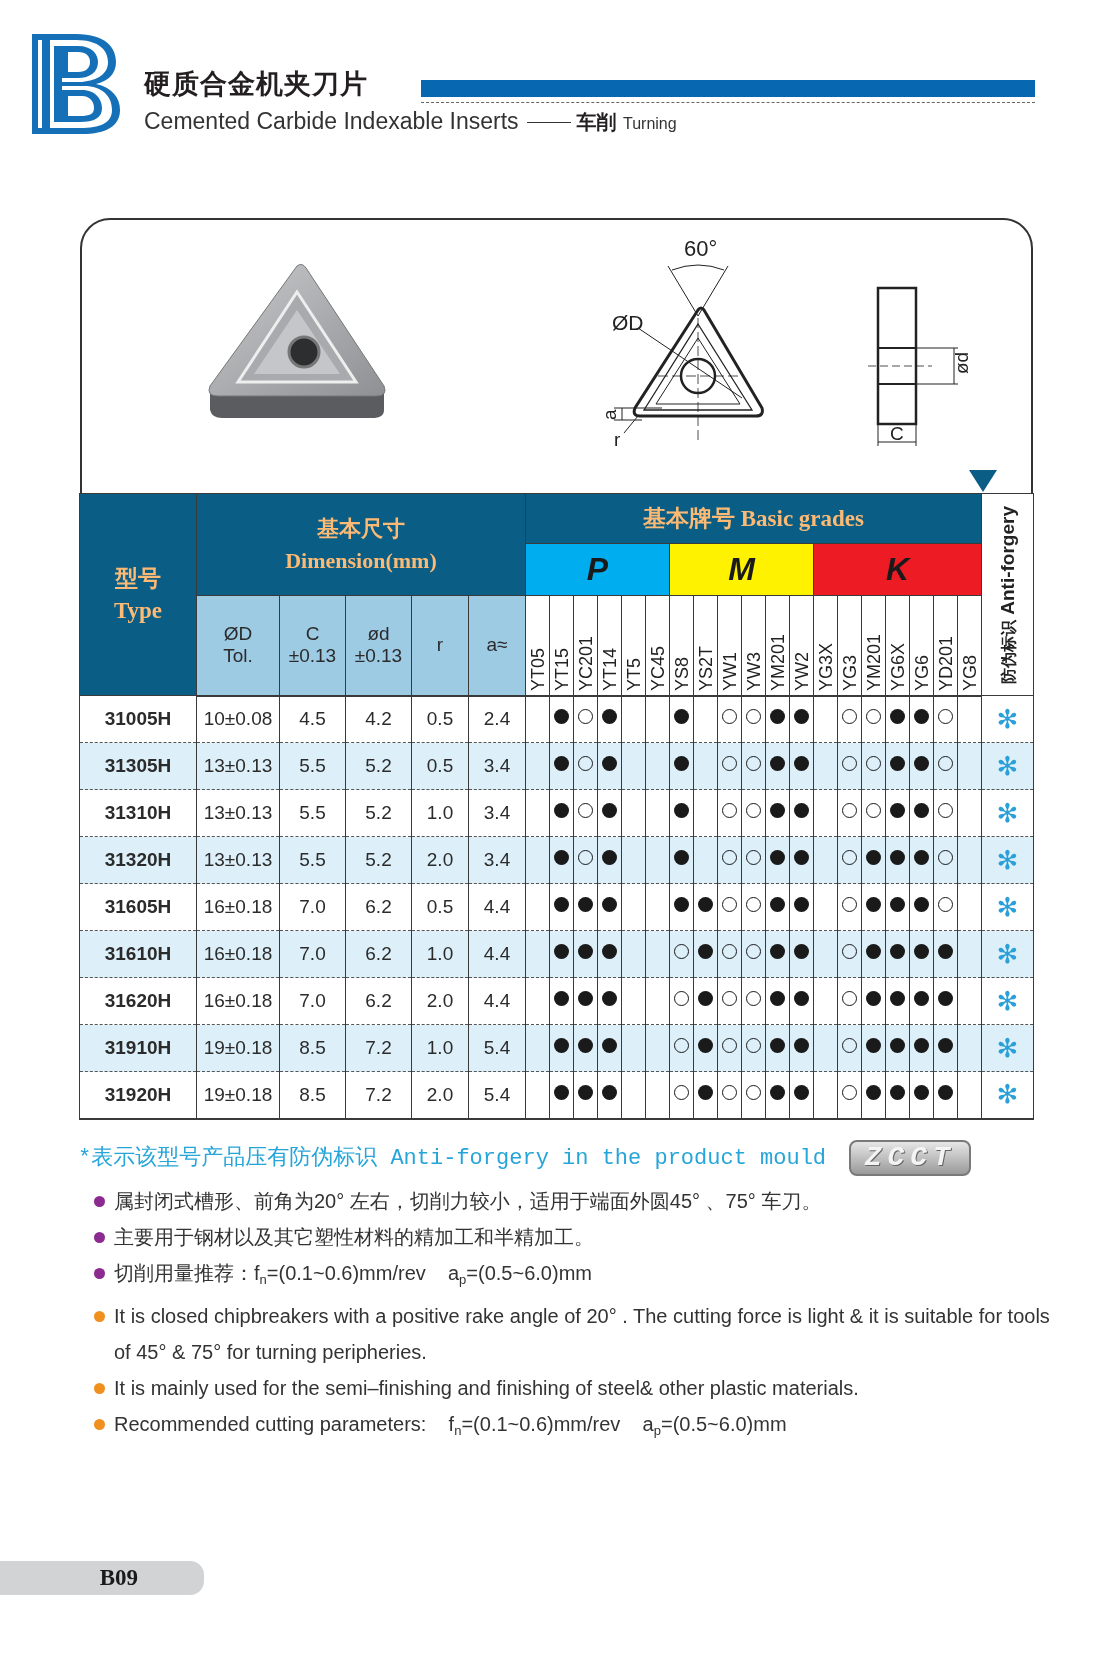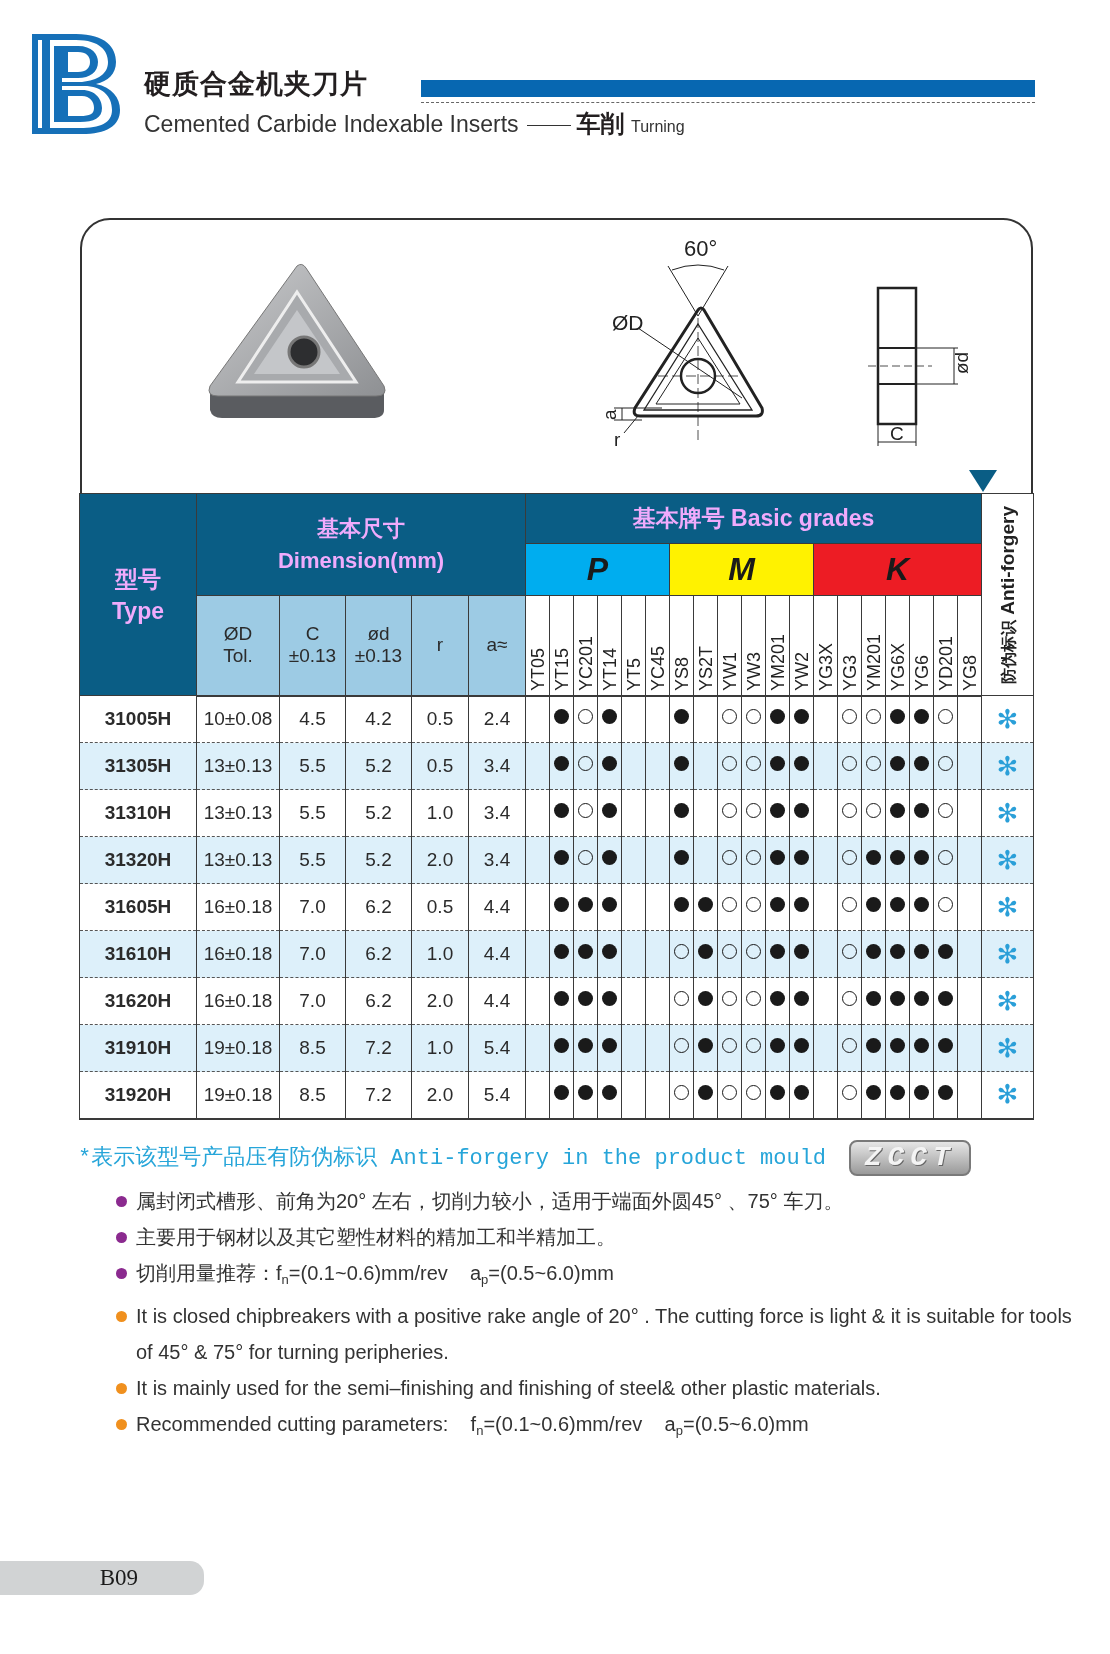--- a/index.html
+++ b/index.html
@@ -6,33 +6,33 @@
   body { width: 1110px; height: 1654px; background: #fff; position: relative; overflow: hidden;
          font-family: "Liberation Sans", "DejaVu Sans", sans-serif; color: #231f20; }
 
   
   .logo-b { position: absolute; left: 26px; top: 26px; width: 96px; height: 112px; }
   .title-cn { position: absolute; left: 144px; top: 66px; font-size: 27px; font-weight: bold; letter-spacing: 1px; color: #231f20; }
   .title-bar { position: absolute; left: 421px; top: 80px; width: 614px; height: 17px; background: #0767b1; }
   .title-dash { position: absolute; left: 421px; top: 102px; width: 614px; border-top: 1px dashed #666; }
   .title-en { position: absolute; left: 144px; top: 108px; font-size: 23px; color: #333; font-family: "Liberation Sans Narrow", "Liberation Sans", sans-serif; }
   .title-en .dash { display: inline-block; width: 44px; height: 1px; background: #333; vertical-align: middle; margin: 0 6px 0 8px; }
-  .title-en .turning-cn { font-size: 24px; font-weight: bold; color: #231f20; }
+  .title-en .turning-cn { font-size: 20px; font-weight: bold; color: #231f20; }
   .title-en .turning-en { font-size: 16px; }
 
   
   .drawing-frame { position: absolute; left: 80px; top: 218px; width: 953px; height: 324px;
                    border: 2px solid #333; border-radius: 30px; background: #fff; }
   .frame-marker { position: absolute; left: 969px; top: 470px; width: 0; height: 0;
                   border-left: 14px solid transparent; border-right: 14px solid transparent; border-top: 22px solid #0a5d85; }
 
   
   .grade-table { position: absolute; left: 79px; top: 493px; border-collapse: collapse; table-layout: fixed; }
   .grade-table td, .grade-table th { border: 1px solid #3a3a3a; text-align: center; vertical-align: middle; padding: 0; }
-  .hdr-dark { background: #0a5d85; color: #f0abfc; font-weight: bold; }
+  .hdr-dark { background: #0a5d85; color: #fdba74; font-weight: bold; font-family: Liberation Serif, serif; }
   .hdr-light { background: #9dcbe4; color: #2b2b2b; font-size: 19px; line-height: 22px; font-weight: normal; }
   .type-head { font-size: 23px; line-height: 32px; margin-top: 26px; }
   .dim-head { font-size: 22px; line-height: 32px; }
   .grades-title { font-size: 23px; height: 50px; }
   .cls-p { background: #00adef; }
   .cls-m { background: #fff200; }
   .cls-k { background: #ed1c24; }
   .cls-cell { height: 52px; font-size: 32px; font-weight: bold; font-style: italic; color: #1a1a1a; font-family: "Liberation Sans", sans-serif; }
   .grade-name-cell { background: #fff; height: 100px; position: relative; }
   .grade-name { position: absolute; left: 50%; bottom: 4px; transform-origin: left bottom; transform: rotate(-90deg) translateY(50%); white-space: nowrap; font-size: 18px; color: #222; }
@@ -49,30 +49,30 @@
   .star { color: #2a9fd8; font-size: 26px; font-weight: bold; }
   .grade-table tr:last-child td { border-bottom: 2px solid #3a3a3a; }
 
   
   .footnote { position: absolute; left: 78px; top: 1140px; font-size: 22px; color: #26a5d9; font-family: Liberation Mono, monospace; }
   .zcct-badge { display: inline-block; vertical-align: middle; margin-left: 10px; width: 122px; height: 36px; border-radius: 8px;
                 background: linear-gradient(#e6e6e6, #9a9a9a); border: 2px solid #7a7a7a; color: #f4f4f4; font-weight: bold; font-style: italic;
                 font-size: 28px; letter-spacing: 6px; text-align: center; line-height: 32px; text-shadow: 1px 1px 0 #666; }
 
   
-  .bullets { position: absolute; left: 114px; top: 1183px; width: 960px; }
+  .bullets { position: absolute; left: 92px; top: 1183px; width: 960px; }
   .bullet { position: relative; padding-left: 22px; font-size: 20px; line-height: 36px; color: #333; font-family: "Liberation Sans Narrow", "Liberation Sans", sans-serif; }
   .bullet::before { content: ""; position: absolute; left: 2px; top: 13px; width: 11px; height: 11px; border-radius: 50%; }
   .bullet.purple::before { background: #8b2a8f; }
   .bullet.orange::before { background: #f0901e; }
   .bullet .sub { font-size: 13px; vertical-align: -4px; }
 
   
   .page-label { position: absolute; left: 0; top: 1561px; width: 204px; height: 34px; background: #d1d3d4; border-radius: 0 14px 14px 0;
-                font-family: "Liberation Serif", "DejaVu Serif", serif; font-weight: normal; font-size: 23px; line-height: 34px; text-align: right; padding-right: 66px; color: #1a1a1a; }
+                font-family: "Liberation Serif", "DejaVu Serif", serif; font-weight: bold; font-size: 23px; line-height: 34px; text-align: right; padding-right: 66px; color: #1a1a1a; }
 </style>
 </head>
 <body>
 
 <svg class="logo-b" viewBox="0 0 96 112">
   <path d="M6 8 H50 C80 8 90 22 90 36 C90 48 82 55 70 58 C86 61 94 72 94 84 C94 100 80 108 56 108 H6 Z" fill="#1670b8"></path>
   <path d="M12 14 H50 C74 14 82 25 82 36 C82 48 72 54 56 56 H36 V60 H58 C76 60 86 70 86 84 C86 97 74 102 54 102 H12 Z" fill="#fff"></path>
   <path d="M20 14 V102 M32 20 V96" stroke="#1670b8" stroke-width="8"></path>
   <path d="M36 20 H52 C66 20 72 28 72 36 C72 46 64 52 52 52 H36 Z M36 64 H56 C70 64 76 74 76 82 C76 92 68 96 54 96 H36 Z" fill="#1670b8"></path>
   <path d="M42 26 H52 C60 26 64 30 64 36 C64 42 60 46 52 46 H42 Z M42 70 H56 C64 70 68 76 68 82 C68 88 64 90 54 90 H42 Z" fill="#fff"></path>

